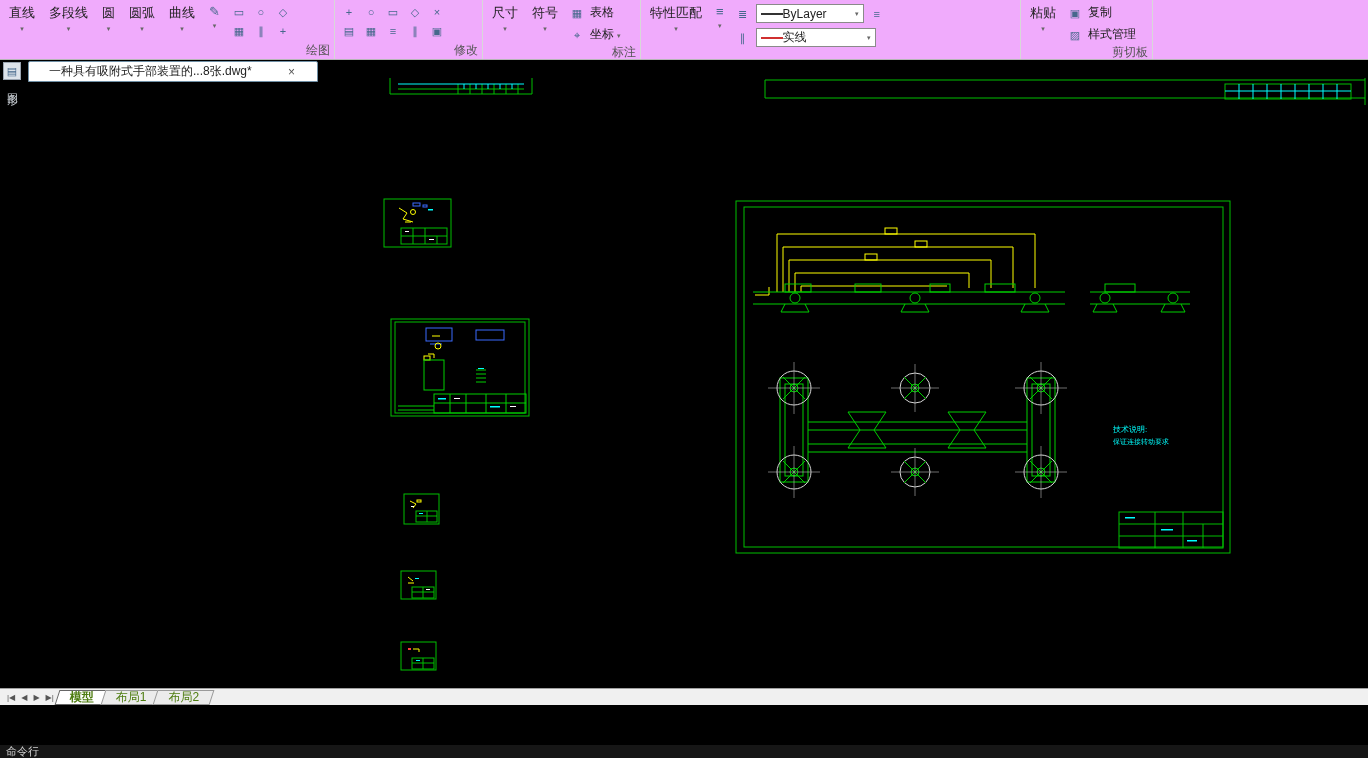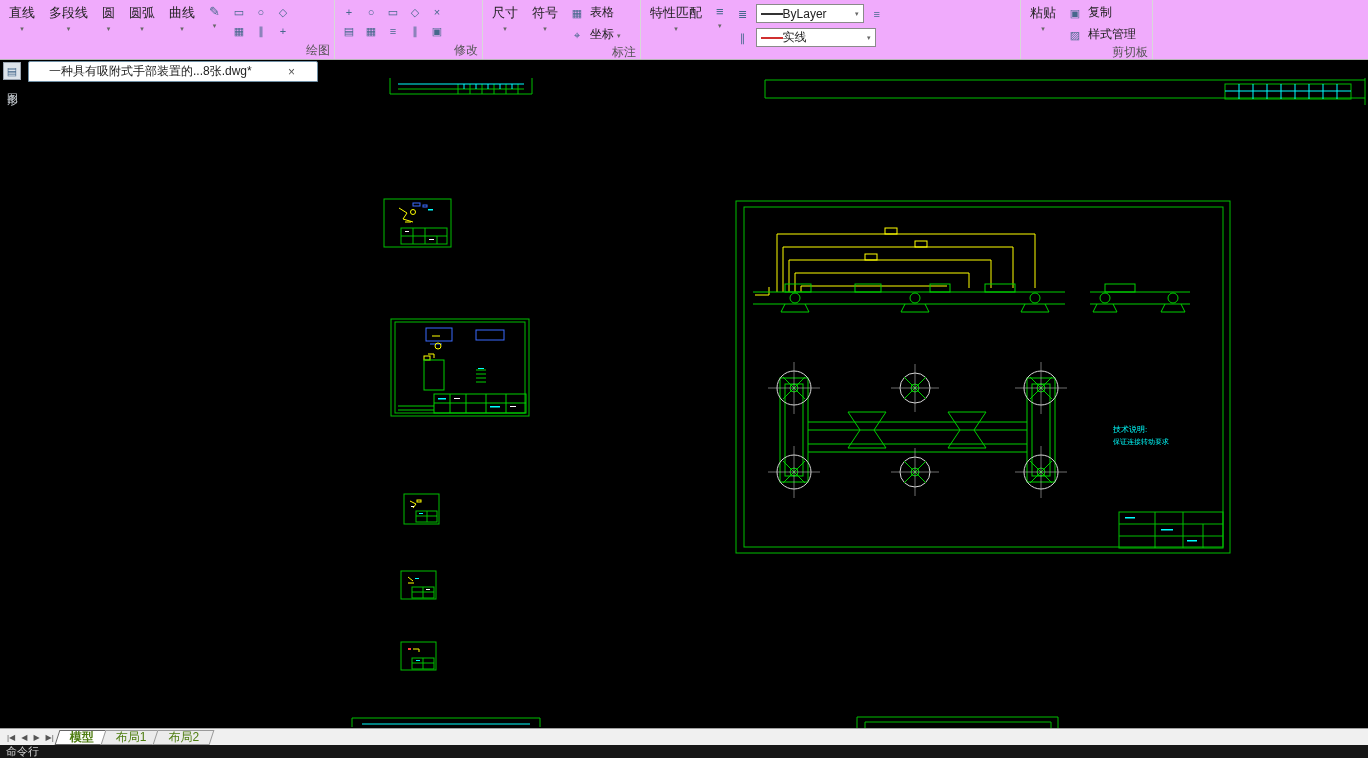--- a/index.html
+++ b/index.html
@@ -38,21 +38,21 @@
   
   .sheet-bar { height:17px; background:#f0f0f0; border-top:1px solid #a0a0a0; display:flex; align-items:center; padding-left:4px; flex-shrink:0; }
   .nav { font-size:8px; color:#555; padding:0 3px; }
   .sheet-tab { position:relative; height:15px; line-height:15px; padding:0 13px; font-size:12px; color:#4d7c0f; margin-right:-4px; }
   .sheet-tab::before { content:""; position:absolute; inset:0; background:#ececec; border:1px solid #9a9a9a; transform:skewX(-18deg); }
   .sheet-tab span { position:relative; }
   .sheet-tab.selected::before { background:#fff; border-color:#666; }
   .sheet-tab.selected span { font-weight:bold; }
 
   
-  .cmd-bar { height:13px; background:#161616; color:#cfcfcf; font-size:11px; display:flex; align-items:center; padding:0 6px; flex-shrink:0; }
+  .cmd-bar { height:13px; background:#161616; color:#cfcfcf; font-size:11px; display:flex; align-items:center; padding:0 6px; flex-shrink:0;margin-top:40px; }
 </style>
 </head>
 <body>
 
 <div class="app">
 
   <div class="ribbon">
 
     <div class="rpanel" style="width:335px">
       <div class="rpanel-body">

